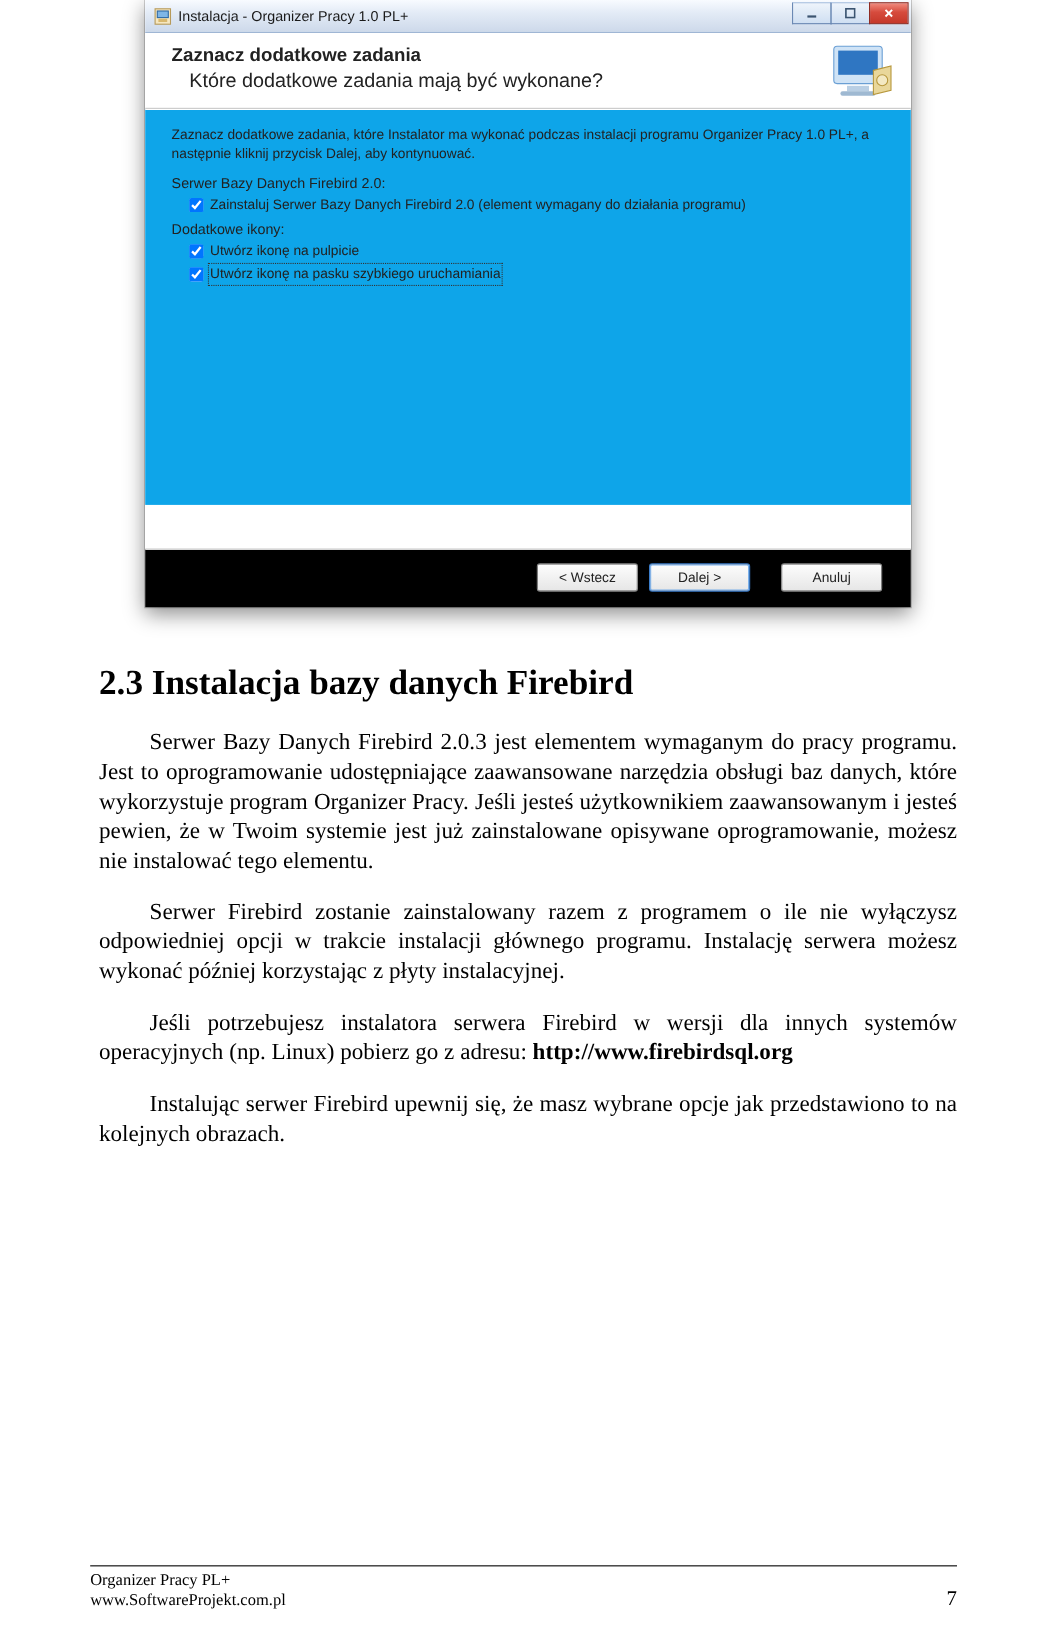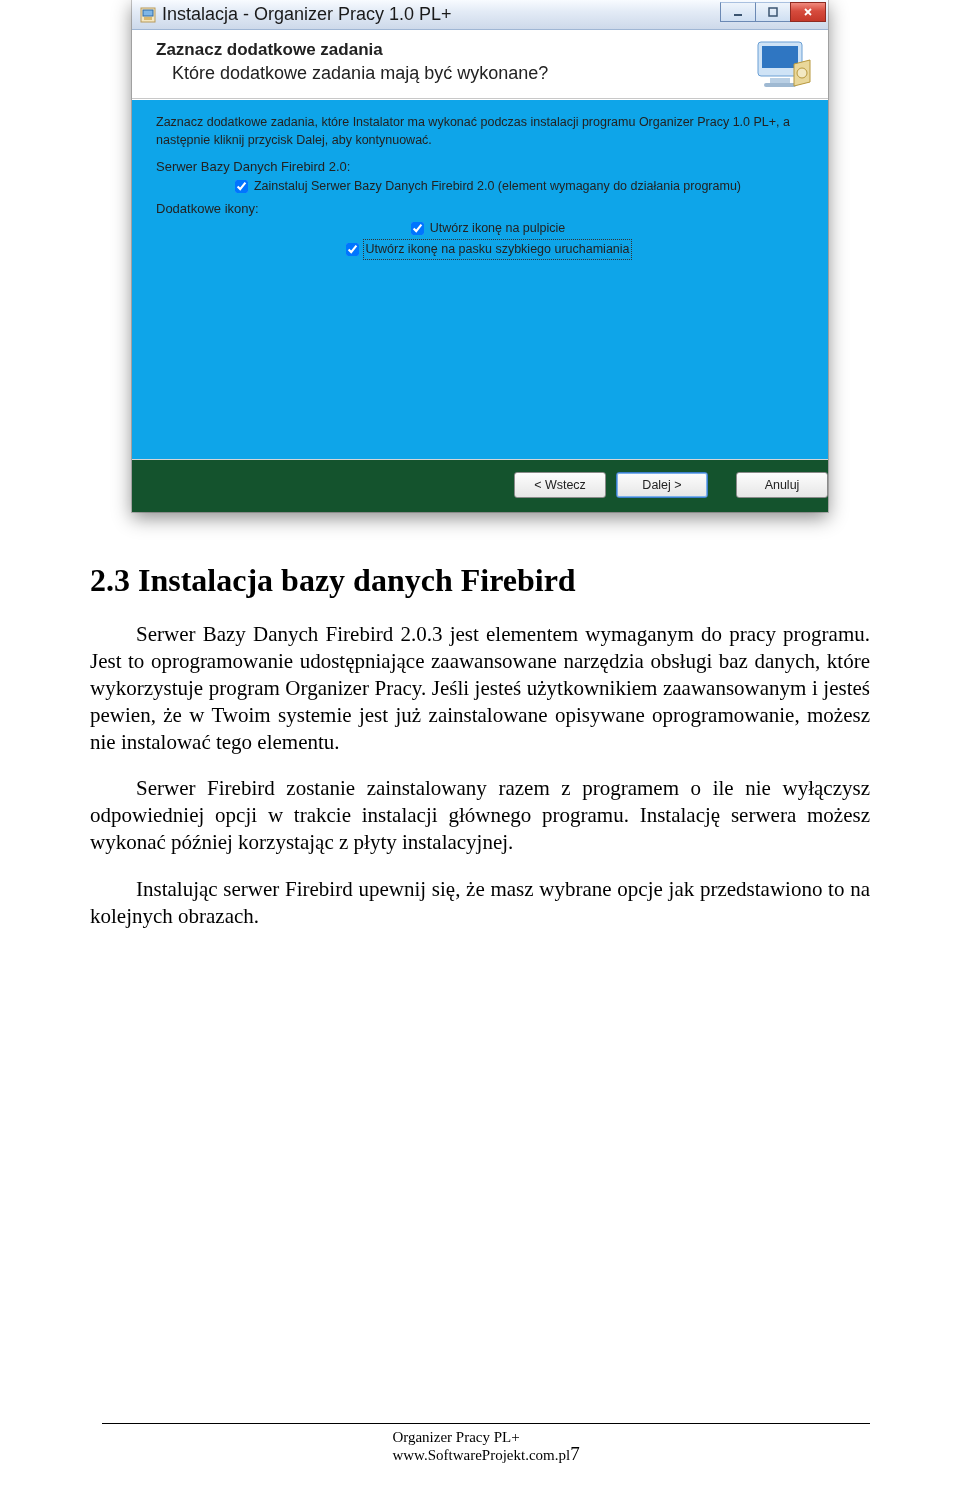--- a/index.html
+++ b/index.html
@@ -29,21 +29,21 @@
     display: flex;
     align-items: center;
     border-bottom: 1px solid #9fb6d4;
     position: relative;
   }
   .titlebar .app-icon {
     width: 16px; height: 16px; margin: 0 6px 0 8px;
     display: inline-flex; align-items:center; justify-content:center;
   }
   .titlebar .title-text {
-    font-size: 18px;
+    font-size: 13px;
     color: #1a1a1a;
   }
   .win-controls {
     position: absolute; right: 2px; top: 2px;
     display: flex; gap: 0;
   }
   .win-btn {
     width: 36px; height: 20px;
     border: 1px solid #6b89b4;
     border-top: 1px solid #a9c0df;
@@ -71,29 +71,29 @@
   .body-area {
     background: #0ea5e9;
     padding: 14px 24px 10px 24px;
     min-height: 360px;
     border-top:1px solid #fff;
   }
   .body-text { font-size:12.5px; line-height:1.4; margin-bottom:10px; }
   .group-label { font-size:13px; margin: 6px 0 4px 0; }
   .check-row {
     display:flex; align-items:flex-start; gap:6px;
-    margin: 2px 0 4px 16px; font-size:12.5px; line-height:1.35;justify-content:center;
+    margin: 2px 0 4px 16px; font-size:12.5px; line-height:1.35;
   }
   .check-row input { margin-top:2px; }
   .check-row.focus-ring label { outline: 1px dotted #333; outline-offset:1px; }
   .footer-area {
-    background:#14532d;
+    background:#000000;
     border-top:1px solid #d6d6d6;
-    padding: 12px 0 14px 14px;
-    display:flex; justify-content:flex-end; gap:10px;
+    padding: 12px 26px 14px 14px;
+    display:flex; justify-content:flex-end; gap:10px;margin-top:40px;
   }
   .btn {
     min-width: 92px; height:26px;
     font-size:12.5px;
     border:1px solid #8a8a8a;
     background: linear-gradient(to bottom, #fdfdfd, #e6e6e6);
     border-radius:3px;
     display:flex; align-items:center; justify-content:center;
     color:#222;
   }
@@ -112,24 +112,24 @@
   .doc-p {
     font-family: "Times New Roman", Times, serif;
     font-size: 21px;
     line-height: 1.28;
     text-align: justify;
     margin: 0 0 20px 0;
   }
   .doc-p.indent { text-indent: 46px; }
   .footer {
     position: absolute;
-    left: 102px; right: 90px; bottom: 30px;
+    left: 82px; right: 90px; bottom: 30px;
     border-top: 1px solid #000;
     padding-top: 4px;
-    display:flex; justify-content:center; align-items:flex-end;
+    display:flex; justify-content:space-between; align-items:flex-end;
   }
   .footer-left {
     font-family: "Times New Roman", Times, serif;
     font-size: 15px; line-height:1.25;
   }
   .footer-right {
     font-family: "Times New Roman", Times, serif;
     font-size: 19px;
   }
 </style>
@@ -210,20 +210,23 @@
     </div>
 
   </div>
 
   <h2 class="doc-h2">2.3 Instalacja bazy danych Firebird</h2>
 
   <p class="doc-p indent">Serwer Bazy Danych Firebird 2.0.3 jest elementem wymaganym do pracy programu. Jest to oprogramowanie udostępniające zaawansowane narzędzia obsługi baz danych, które wykorzystuje program Organizer Pracy. Jeśli jesteś użytkownikiem zaawansowanym i jesteś pewien, że w Twoim systemie jest już zainstalowane opisywane oprogramowanie, możesz nie instalować tego elementu.</p>
 
   <p class="doc-p indent">Serwer Firebird zostanie zainstalowany razem z programem o ile nie wyłączysz odpowiedniej opcji w trakcie instalacji głównego programu. Instalację serwera możesz wykonać później korzystając z płyty instalacyjnej.</p>
 
+  <p class="doc-p indent">
+    <span>Jeśli potrzebujesz instalatora serwera Firebird w wersji dla innych systemów operacyjnych (np. Linux) pobierz go z adresu: </span><b>http://www.firebirdsql.org</b>
+  </p>
 
   <p class="doc-p indent">Instalując serwer Firebird upewnij się, że masz wybrane opcje jak przedstawiono to na kolejnych obrazach.</p>
 
 </div>
 
 <div class="footer">
   <div class="footer-left">
     <div>Organizer Pracy PL+</div>
     <div>www.SoftwareProjekt.com.pl</div>
   </div>

